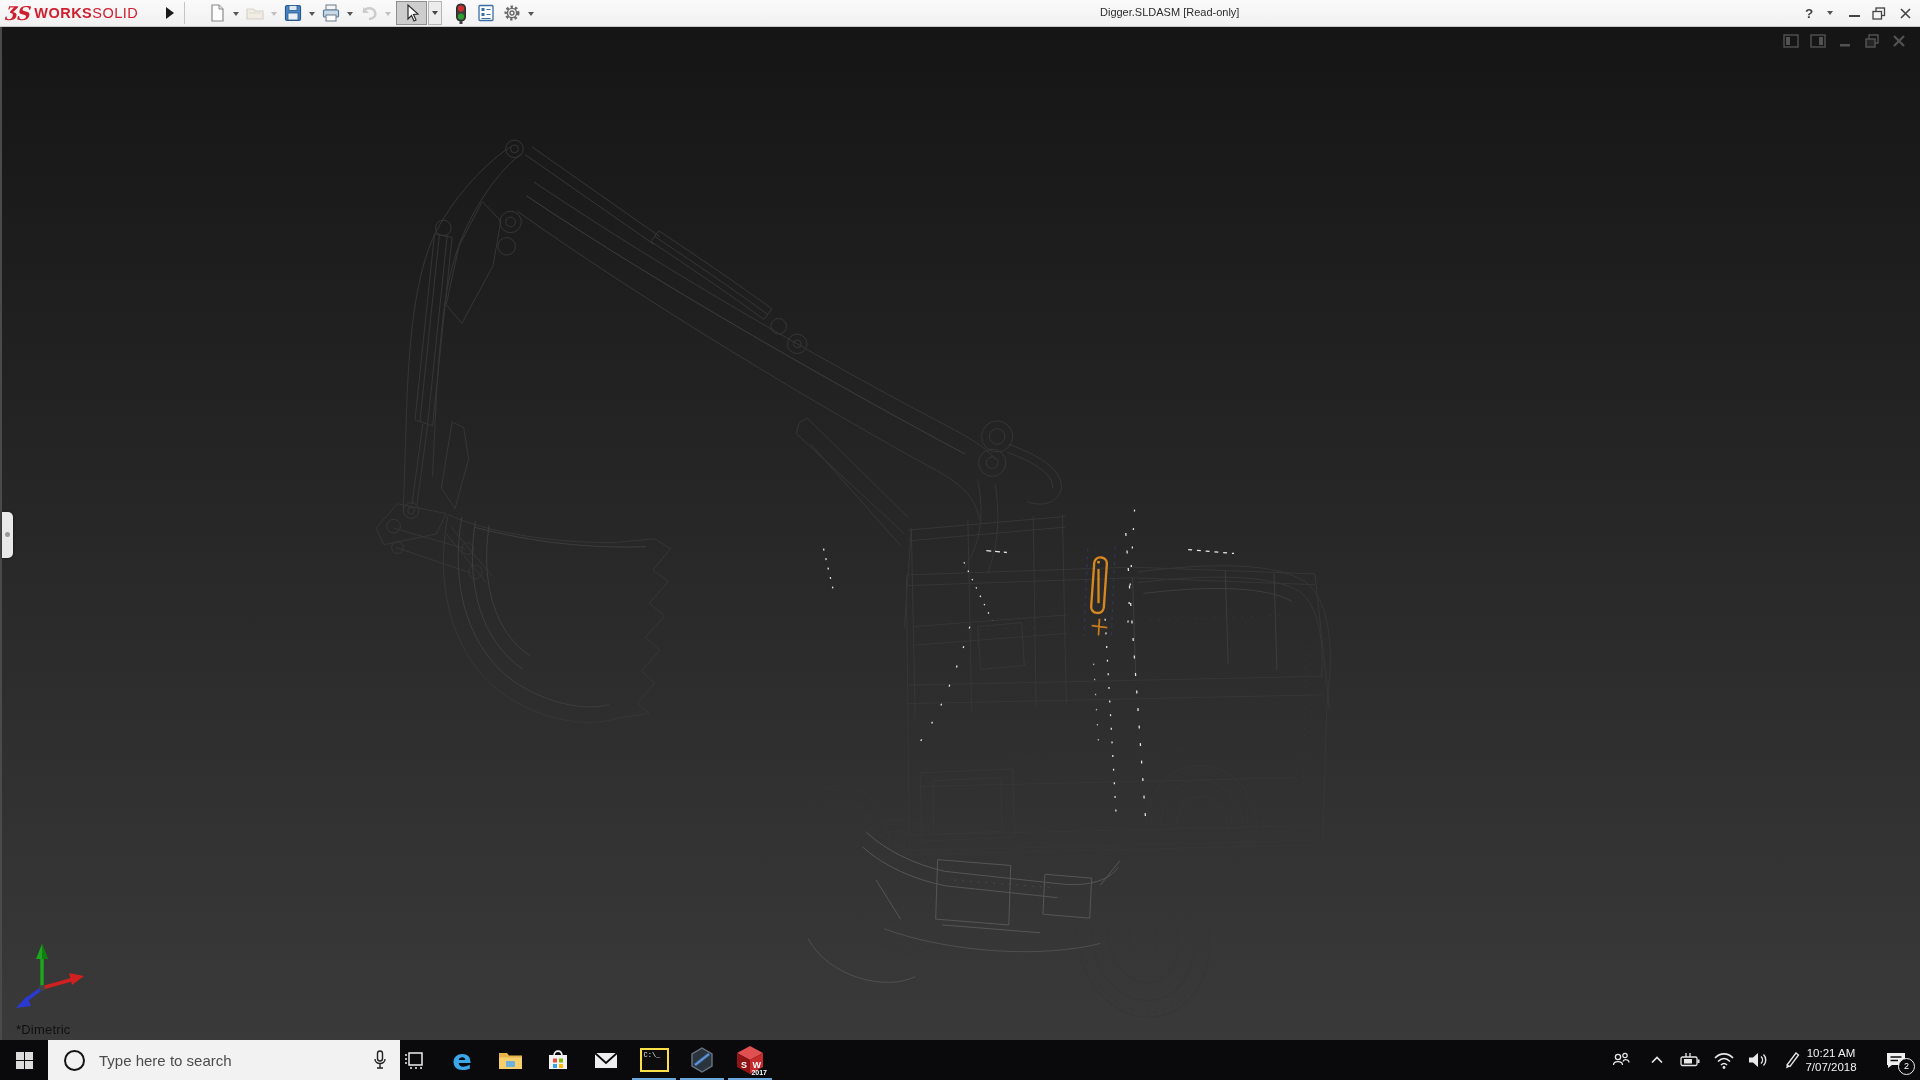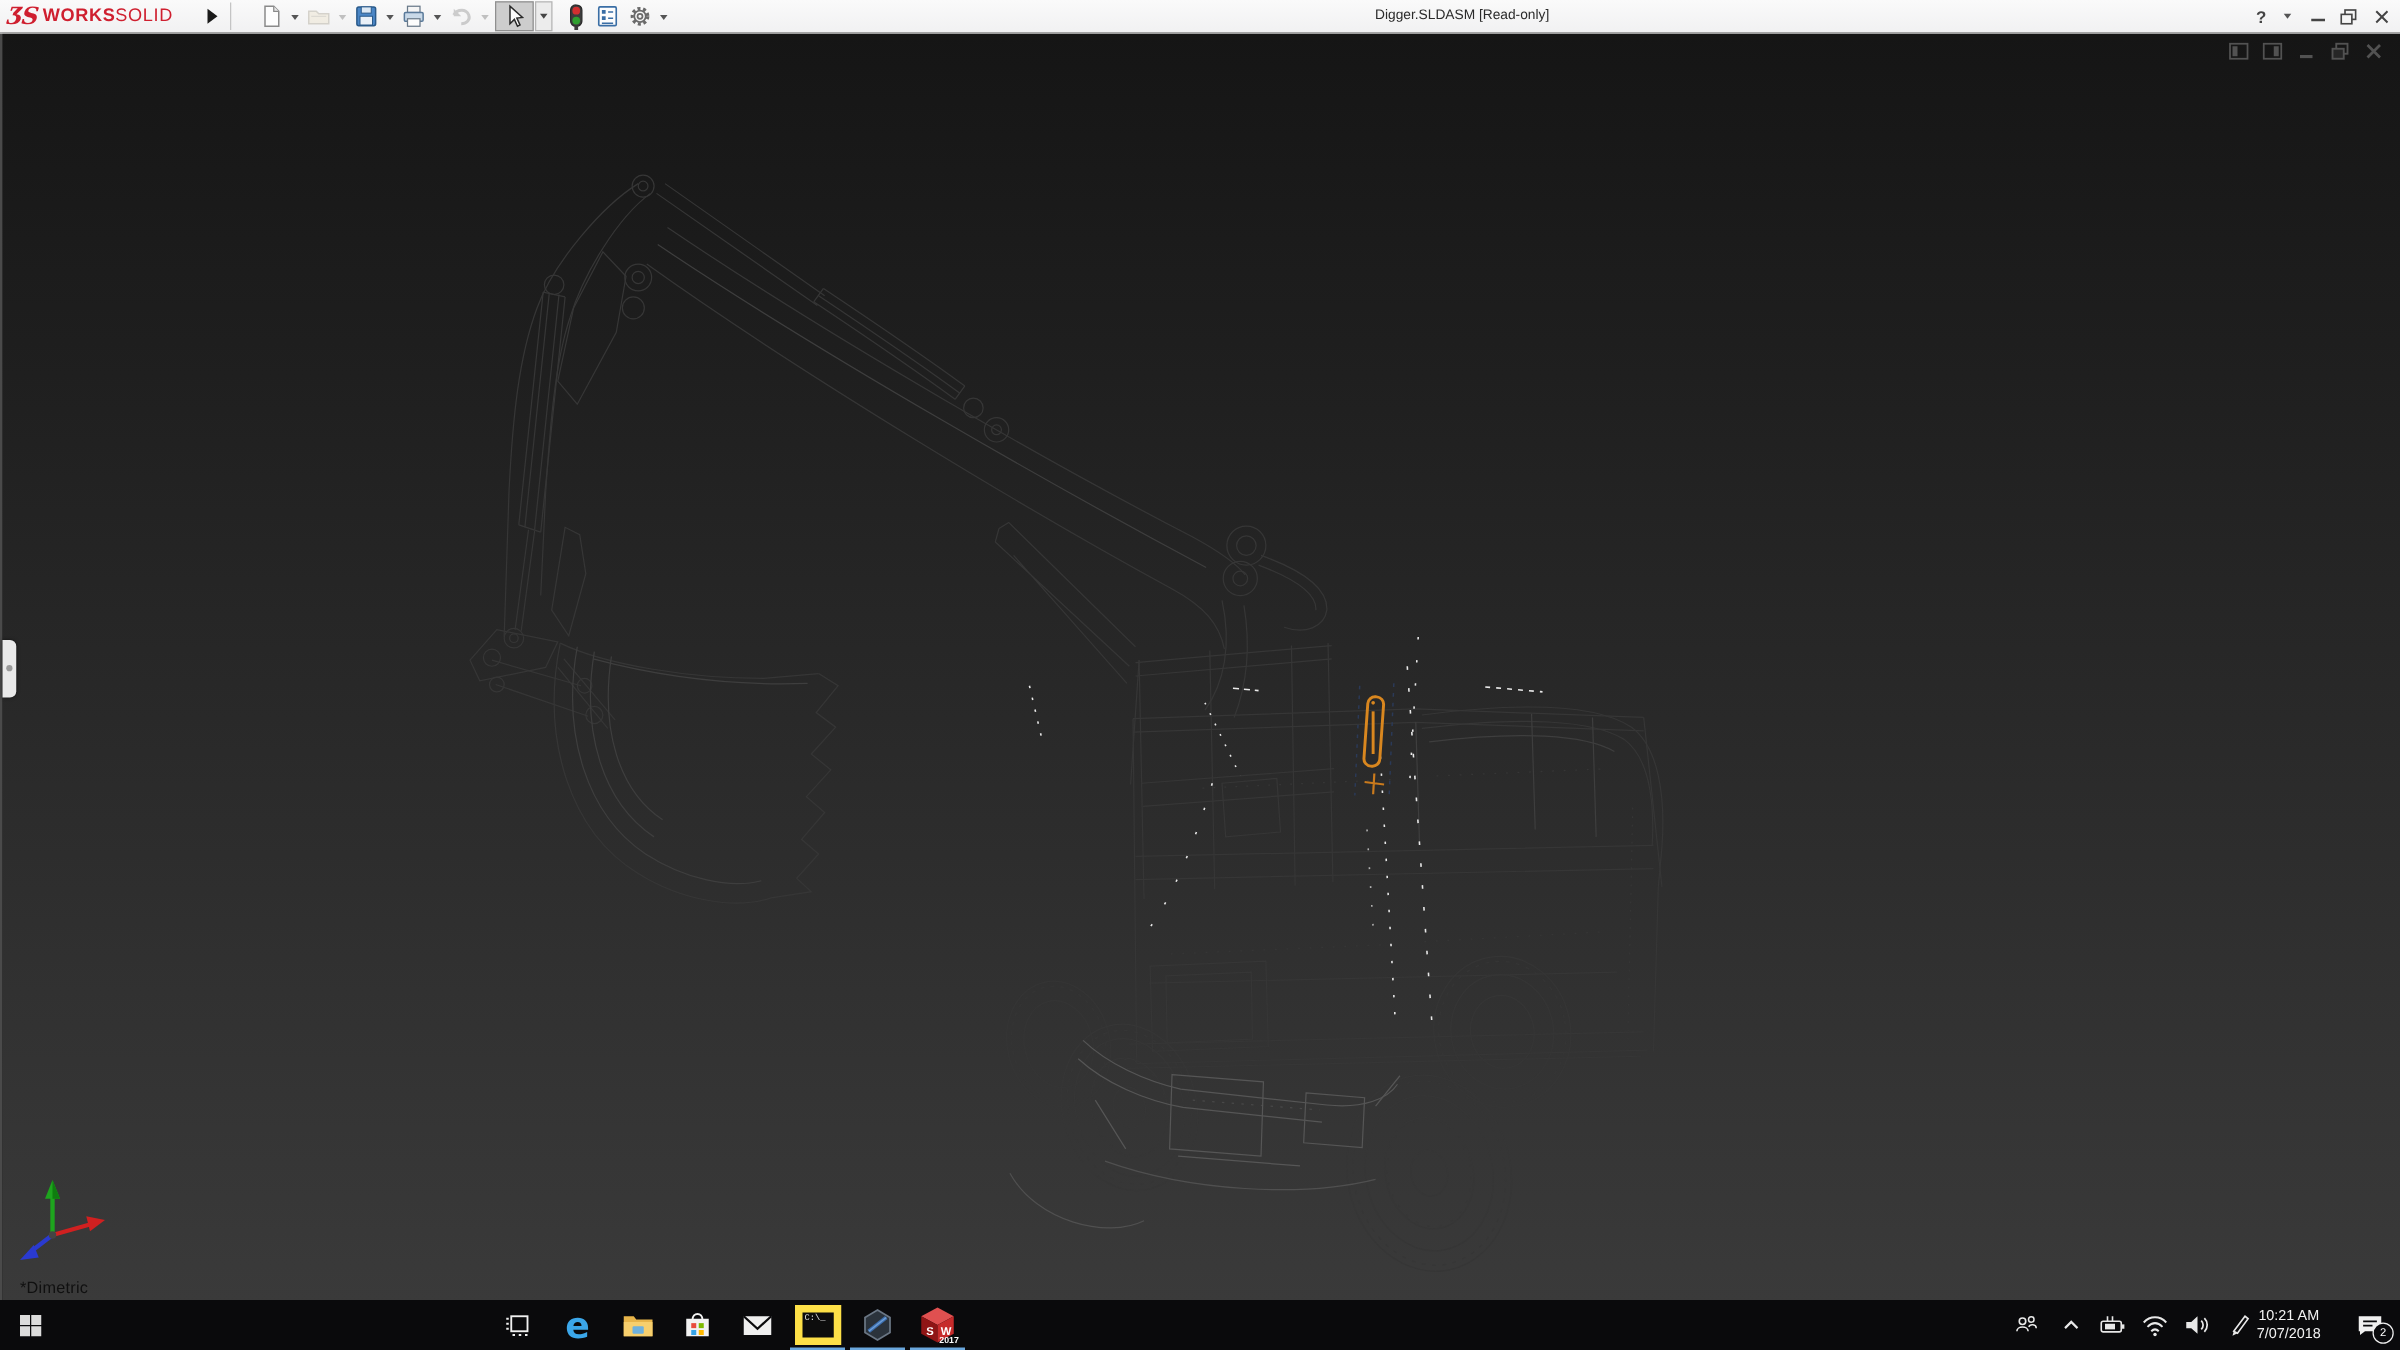--- a/index.html
+++ b/index.html
@@ -69,21 +69,21 @@
   .search-box{position:absolute;left:48px;top:0;width:352px;height:40px;background:#f2f2f2;
     display:flex;align-items:center;cursor:text;}
   .cortana-ring{width:17px;height:17px;border:2.4px solid #141414;border-radius:50%;margin-left:16px;}
   .search-text{margin-left:14px;font-size:15px;color:#4c4c4c;flex:1;background:transparent;border:none;outline:none;
     font-family:"Liberation Sans",sans-serif;}
   .mic{margin-right:12px;}
   .app-cell{position:absolute;top:0;width:48px;height:40px;background:none;border:none;padding:0;
     display:flex;align-items:center;justify-content:center;}
   .app-cell.running::after{content:"";position:absolute;left:2px;bottom:0;width:44px;height:2.5px;background:#6aa7dd;}
   .edge-e{font-size:29px;font-weight:bold;color:#3ba7ea;font-family:"DejaVu Sans",sans-serif;line-height:26px;}
-  .cmd-box{width:25px;height:20px;background:#0d0d0d;border:6px solid #fde047;position:relative;}
+  .cmd-box{width:25px;height:20px;background:#0d0d0d;border:2px solid #fde047;position:relative;}
   .cmd-label{position:absolute;left:2px;top:1px;font-family:"Liberation Mono",monospace;font-size:7px;color:#e8e8e8;}
   .sw-icon{position:relative;width:30px;height:30px;}
   .sw-year{position:absolute;right:-2px;bottom:-1px;font-size:7px;font-weight:bold;color:#fff;}
   .tray-btn{position:absolute;top:0;height:40px;background:none;border:none;padding:0;
     display:flex;align-items:center;justify-content:center;}
   .clock{position:absolute;left:1800px;top:0;width:62px;height:40px;display:flex;flex-direction:column;
     justify-content:center;align-items:center;color:#f2f2f2;font-size:11.5px;line-height:14px;background:none;border:none;}
   .action-center{left:1876px;width:40px;position:absolute;}
   .ac-badge{position:absolute;right:1px;bottom:5px;width:15px;height:15px;border-radius:50%;
     background:#0a0a0c;border:1.5px solid #f0f0f0;color:#fff;font-size:9px;line-height:15px;text-align:center;}
@@ -395,20 +395,28 @@
   <div class="taskbar">
     <button class="start-btn">
       <span class="win-logo">
           <span></span>
           <span></span>
           <span></span>
           <span></span>
         </span>
     </button>
 
+    <div class="search-box">
+      <span class="cortana-ring"></span>
+      <span class="search-text">Type here to search</span>
+      <svg class="mic" width="16" height="22" viewBox="0 0 16 22">
+        <rect x="5.5" y="2" width="5" height="10" rx="2.5" fill="none" stroke="#222" stroke-width="1.4"></rect>
+        <path d="M3,10 C3,16 13,16 13,10 M8,15 L8,19 M5,19 L11,19" fill="none" stroke="#222" stroke-width="1.4"></path>
+      </svg>
+    </div>
 
     <button class="app-cell" style="left:390px">
       <svg width="26" height="26" viewBox="0 0 26 26">
         <rect x="8" y="6" width="13" height="12" fill="none" stroke="#f0f0f0" stroke-width="1.5"></rect>
         <path d="M4,8 H6 M4,12 H6 M4,16 H6 M9,21 H11 M14,21 H16 M19,21 H21" stroke="#f0f0f0" stroke-width="1.5"></path>
       </svg>
     </button>
 
     <button class="app-cell" style="left:438px">
       <span class="edge-e">e</span>

